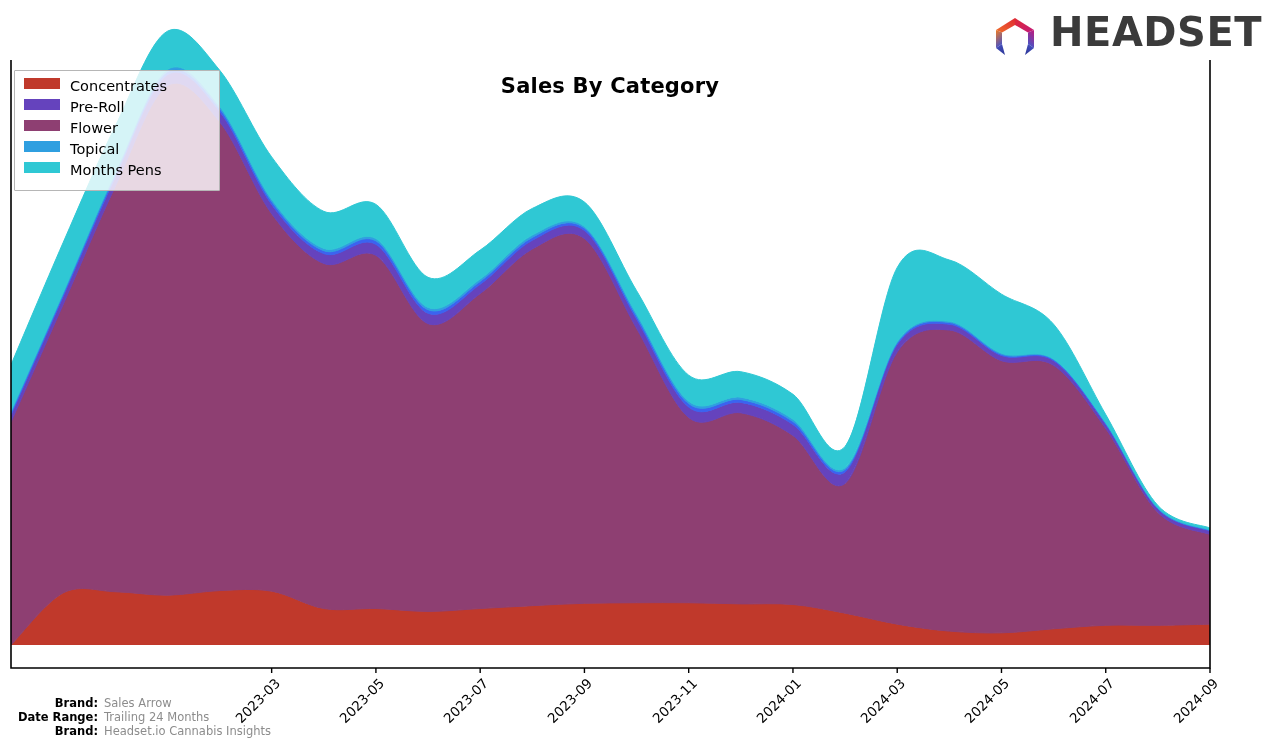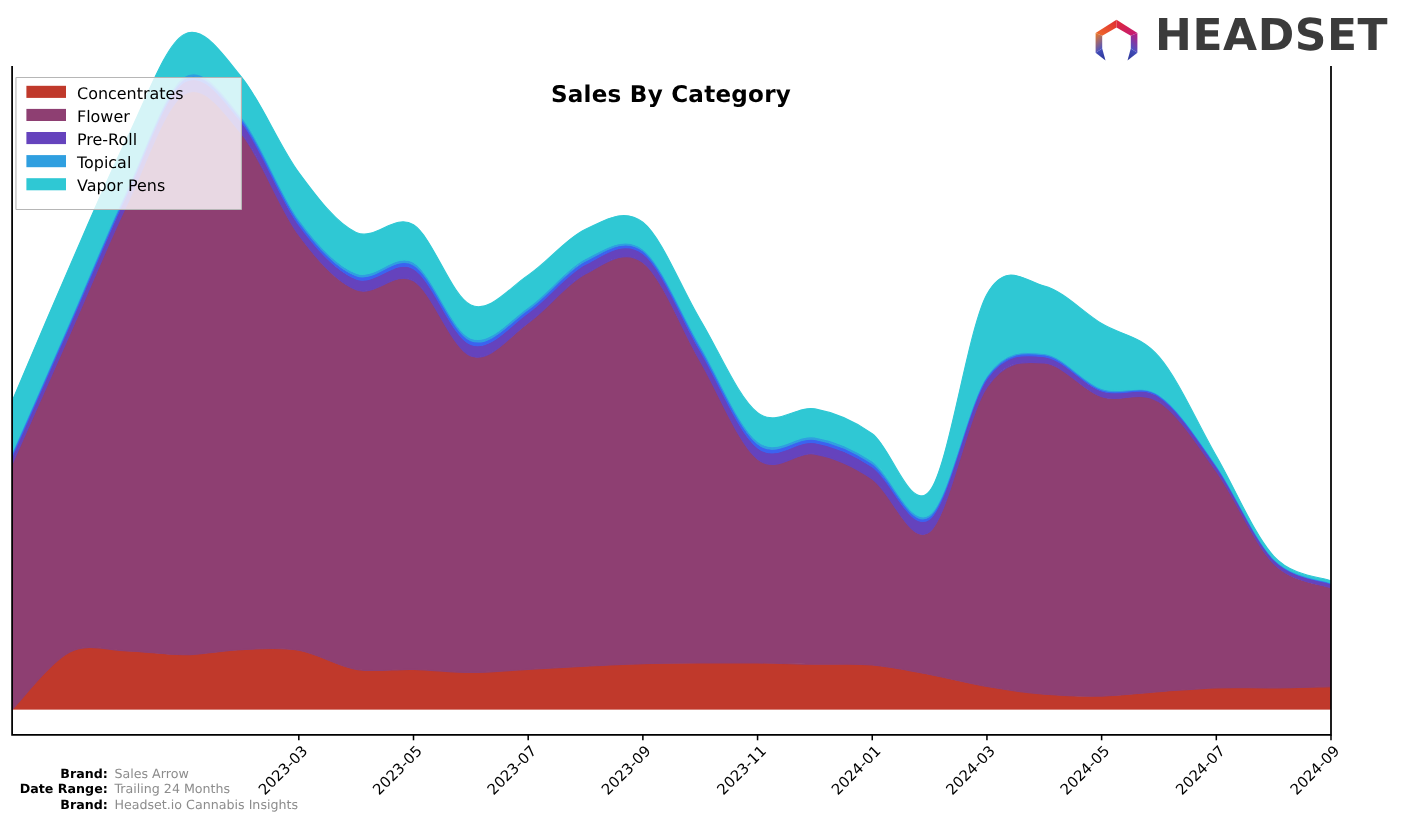--- a/index.html
+++ b/index.html
@@ -208,34 +208,34 @@
     </svg>
     <span class="wordmark">HEADSET</span>
   </div>
 
   <div class="legend" id="legend">
       <div class="legend-row">
         <span class="legend-swatch" style="background: rgb(192, 57, 43);"></span>
         <span class="legend-label">Concentrates</span>
       </div>
       <div class="legend-row">
+        <span class="legend-swatch" style="background: rgb(101, 67, 189);"></span>
+        <span class="legend-label">Pre-Roll</span>
+      </div>
+      <div class="legend-row">
         <span class="legend-swatch" style="background: rgb(142, 63, 114);"></span>
         <span class="legend-label">Flower</span>
       </div>
       <div class="legend-row">
-        <span class="legend-swatch" style="background: rgb(101, 67, 189);"></span>
-        <span class="legend-label">Pre-Roll</span>
-      </div>
-      <div class="legend-row">
         <span class="legend-swatch" style="background: rgb(47, 159, 224);"></span>
         <span class="legend-label">Topical</span>
       </div>
       <div class="legend-row">
         <span class="legend-swatch" style="background: rgb(47, 200, 212);"></span>
-        <span class="legend-label">Vapor Pens</span>
+        <span class="legend-label">Months Pens</span>
       </div>
     </div>
 
   <div id="xticks">
       <div class="xtick" style="left: 211.652px; top: 675px; width: 60px;">2023-03</div>
       <div class="xtick" style="left: 315.913px; top: 675px; width: 60px;">2023-05</div>
       <div class="xtick" style="left: 420.174px; top: 675px; width: 60px;">2023-07</div>
       <div class="xtick" style="left: 524.435px; top: 675px; width: 60px;">2023-09</div>
       <div class="xtick" style="left: 628.696px; top: 675px; width: 60px;">2023-11</div>
       <div class="xtick" style="left: 732.957px; top: 675px; width: 60px;">2024-01</div>

